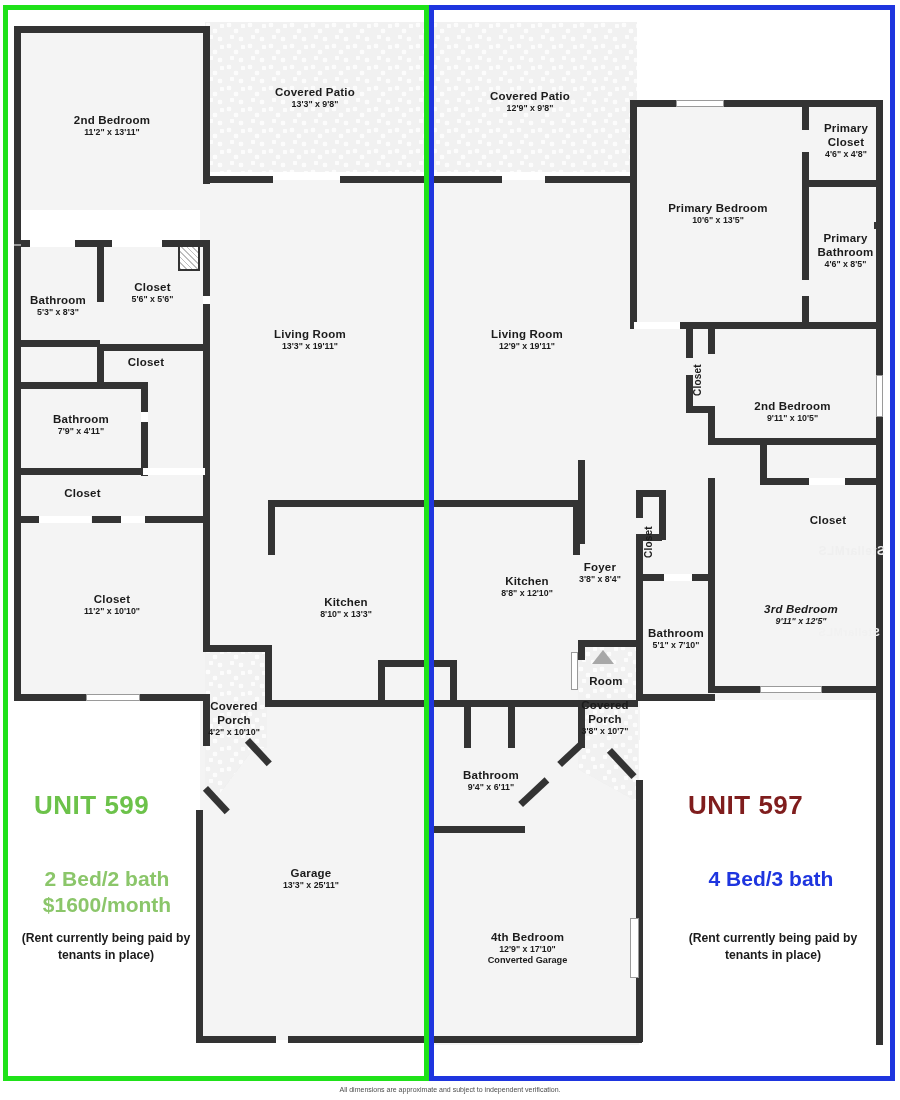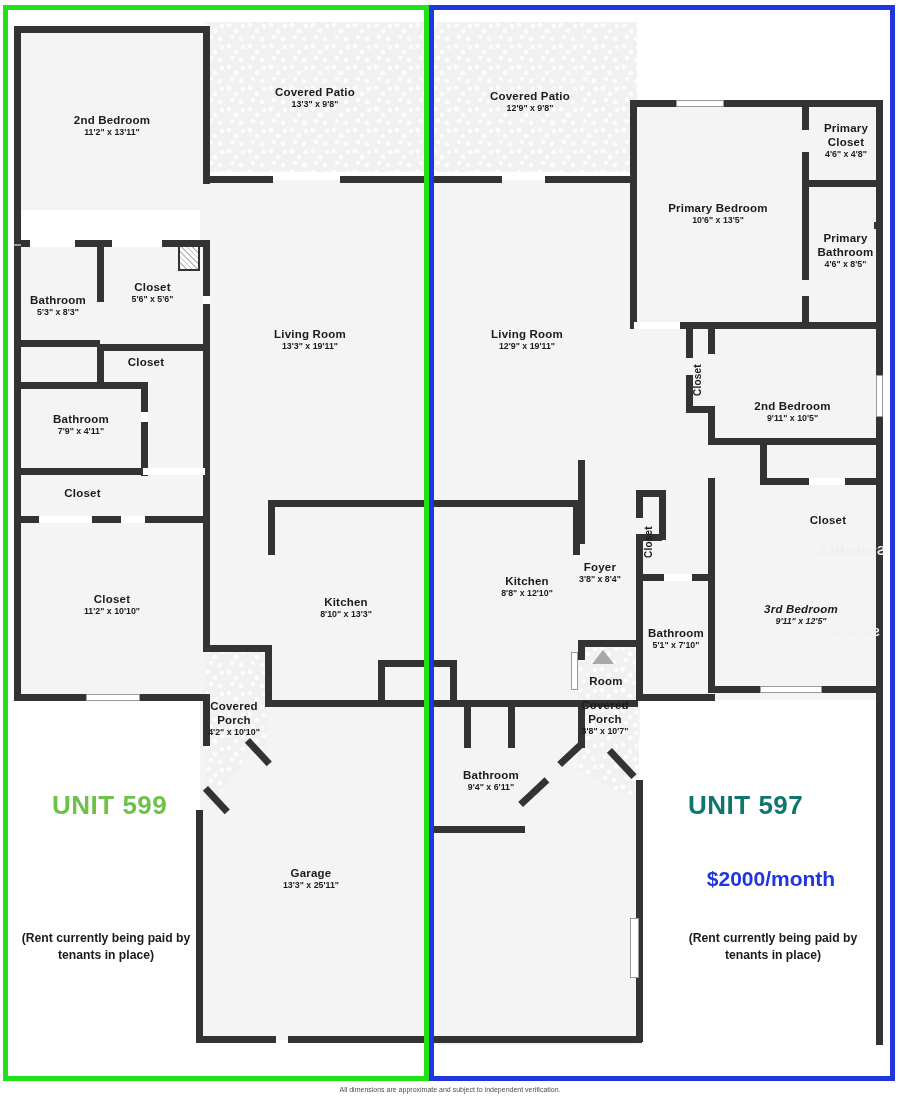--- a/index.html
+++ b/index.html
@@ -65,22 +65,22 @@
   .lbl.vert{
     transform-origin:center center;
     transform:rotate(-90deg);
   }
 
   
   .unit-title{
     position:absolute;font-weight:bold;white-space:nowrap;
     font-size:26px;letter-spacing:.5px;
   }
-  #unit-599-title{left:52px;top:790px;color:#6cc24a;}
-  #unit-597-title{left:688px;top:790px;color:#0f766e;}
+  #unit-599-title{left:34px;top:790px;color:#6cc24a;}
+  #unit-597-title{left:688px;top:790px;color:#7f1d1d;}
 
   .unit-terms{
     position:absolute;font-weight:bold;text-align:center;
     font-size:21px;line-height:1.25;white-space:nowrap;
   }
   #unit-599-terms{left:12px;top:866px;width:190px;color:#8bc66a;}
   #unit-597-terms{left:676px;top:866px;width:190px;color:#1e35df;}
 
   .unit-note{
     position:absolute;font-weight:bold;text-align:center;
@@ -414,28 +414,37 @@
     <span class="nm">Covered</span>
     <span class="nm">Porch</span>
     <span class="dim">3'8" x 10'7"</span>
   </div>
 
   <div class="lbl" style="left:436px;top:768px;width:110px;">
     <span class="nm">Bathroom</span>
     <span class="dim">9'4" x 6'11"</span>
   </div>
 
+  <div class="lbl" style="left:465px;top:930px;width:125px;">
+    <span class="nm">4th  Bedroom</span>
+    <span class="dim">12'9" x 17'10"</span>
+    <span class="sub">Converted Garage</span>
+  </div>
 
   <div id="watermark">StellarMLS</div>
   <div id="watermark2">StellarMLS</div>
 
   <div class="unit-title" id="unit-599-title">UNIT 599</div>
+  <div class="unit-terms" id="unit-599-terms">
+    <div>2 Bed/2 bath</div>
+    <div>$1600/month</div>
+  </div>
   <div class="unit-note" id="unit-599-note">(Rent currently being paid by tenants in place)</div>
 
   <div class="unit-title" id="unit-597-title">UNIT 597</div>
   <div class="unit-terms" id="unit-597-terms">
-    <div>$2000/month</div>
+    <div>4 Bed/3 bath</div>
   </div>
   <div class="unit-note" id="unit-597-note">(Rent currently being paid by tenants in place)</div>
 
   <div id="disclaimer">All dimensions are approximate and subject to independent verification.</div>
 
 </div>
 
 </body></html>

